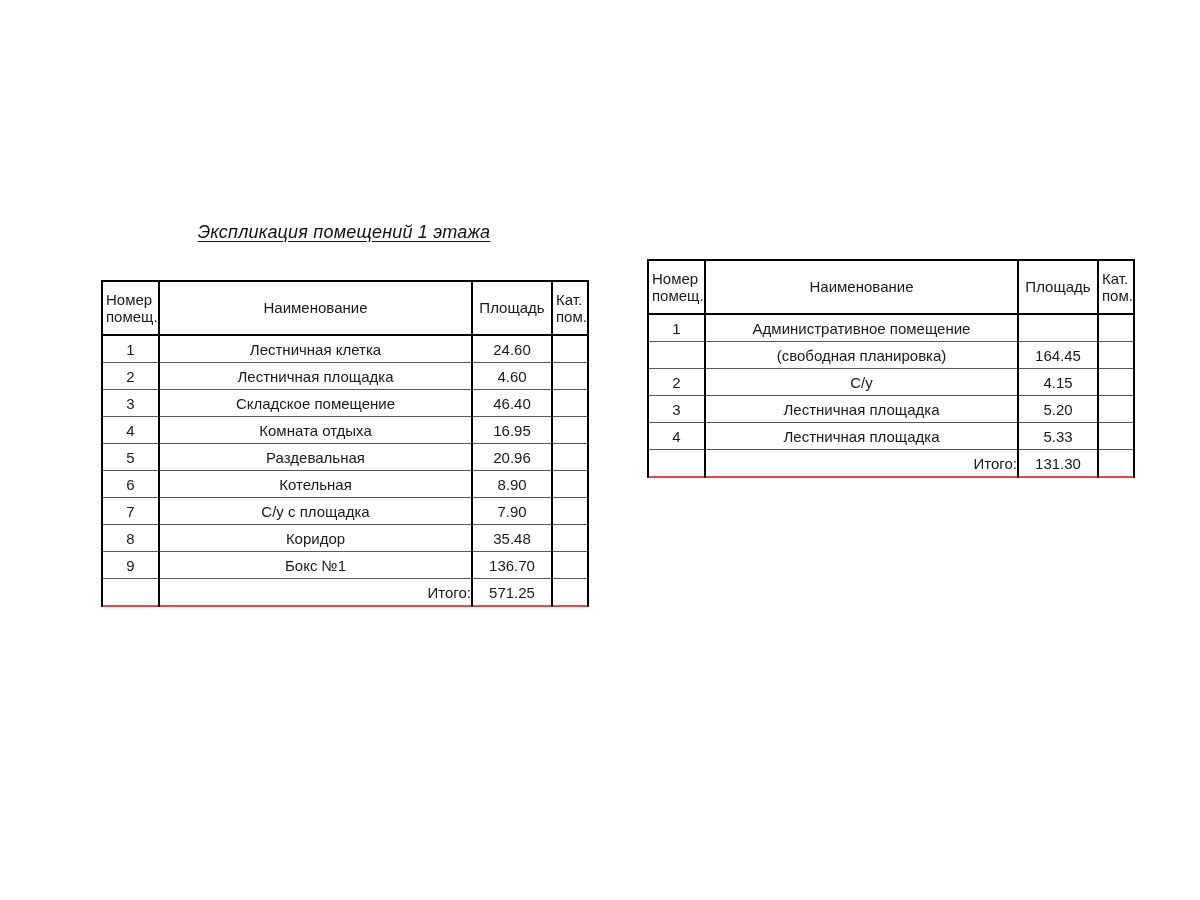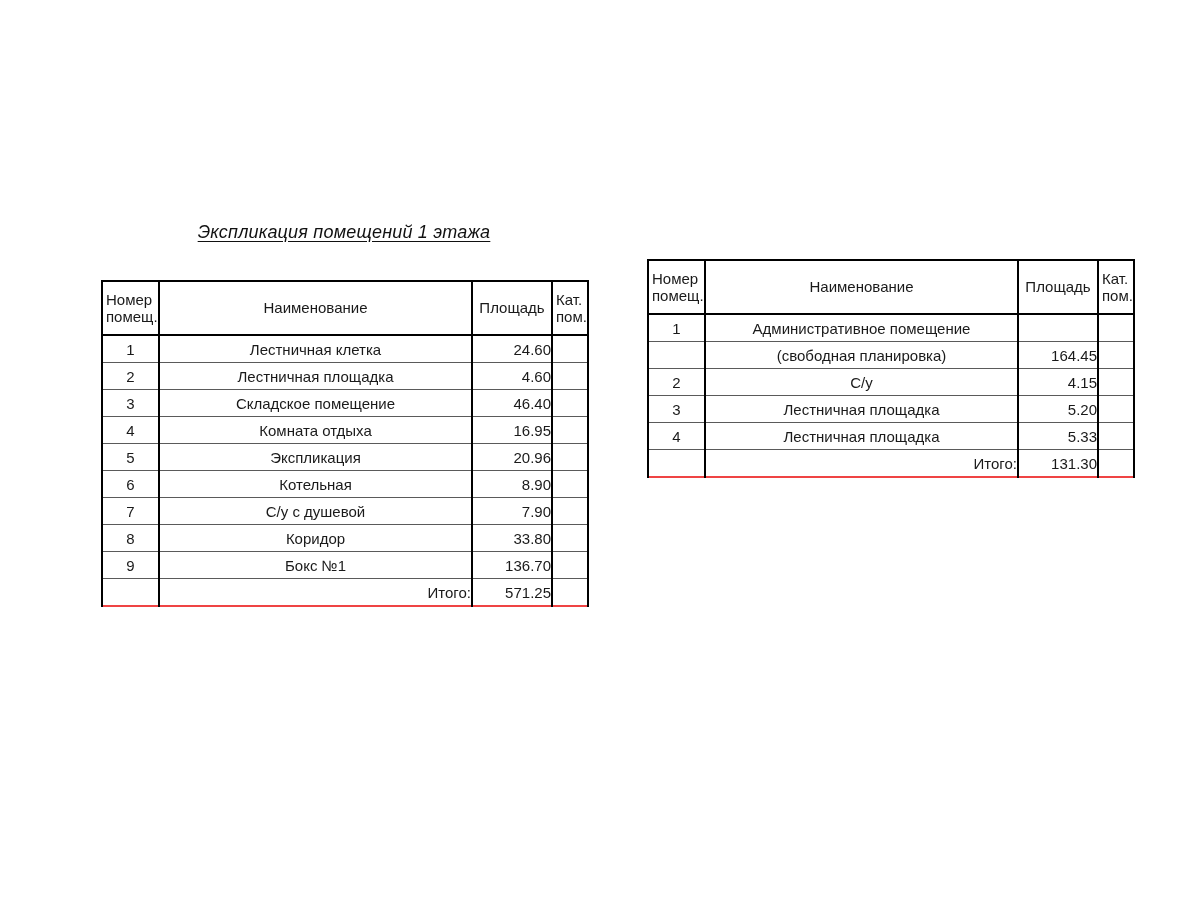--- a/index.html
+++ b/index.html
@@ -67,21 +67,21 @@
   .expl-table thead th.h-cat {
     text-align: left;
     padding-left: 3px;
   }
   .expl-table tbody td {
     height: 26px;
     vertical-align: middle;
   }
   .col-num  { text-align: center; }
   .col-name { text-align: center; padding-left: 12px; }
-  .col-area { text-align: right; }
+  .col-area { text-align: center; }
   .col-cat  { text-align: center; }
   tr.total .col-name { text-align: right; }
 </style>
 </head>
 <body>
 
 <section class="block block-1">
   <h2 class="table-title">Экспликация помещений 1 этажа</h2>
   <table class="expl-table">
     <colgroup>
@@ -118,40 +118,40 @@
           <td class="col-cat"></td>
         </tr>
         <tr>
           <td class="col-num">4</td>
           <td class="col-name">Комната отдыха</td>
           <td class="col-area">16.95</td>
           <td class="col-cat"></td>
         </tr>
         <tr>
           <td class="col-num">5</td>
-          <td class="col-name">Экспликация</td>
+          <td class="col-name">Раздевальная</td>
           <td class="col-area">20.96</td>
           <td class="col-cat"></td>
         </tr>
         <tr>
           <td class="col-num">6</td>
           <td class="col-name">Котельная</td>
           <td class="col-area">8.90</td>
           <td class="col-cat"></td>
         </tr>
         <tr>
           <td class="col-num">7</td>
-          <td class="col-name">С/у с душевой</td>
+          <td class="col-name">С/у с площадка</td>
           <td class="col-area">7.90</td>
           <td class="col-cat"></td>
         </tr>
         <tr>
           <td class="col-num">8</td>
           <td class="col-name">Коридор</td>
-          <td class="col-area">33.80</td>
+          <td class="col-area">35.48</td>
           <td class="col-cat"></td>
         </tr>
         <tr>
           <td class="col-num">9</td>
           <td class="col-name">Бокс №1</td>
           <td class="col-area">136.70</td>
           <td class="col-cat"></td>
         </tr>
         <tr class="total">
           <td class="col-num"></td>

